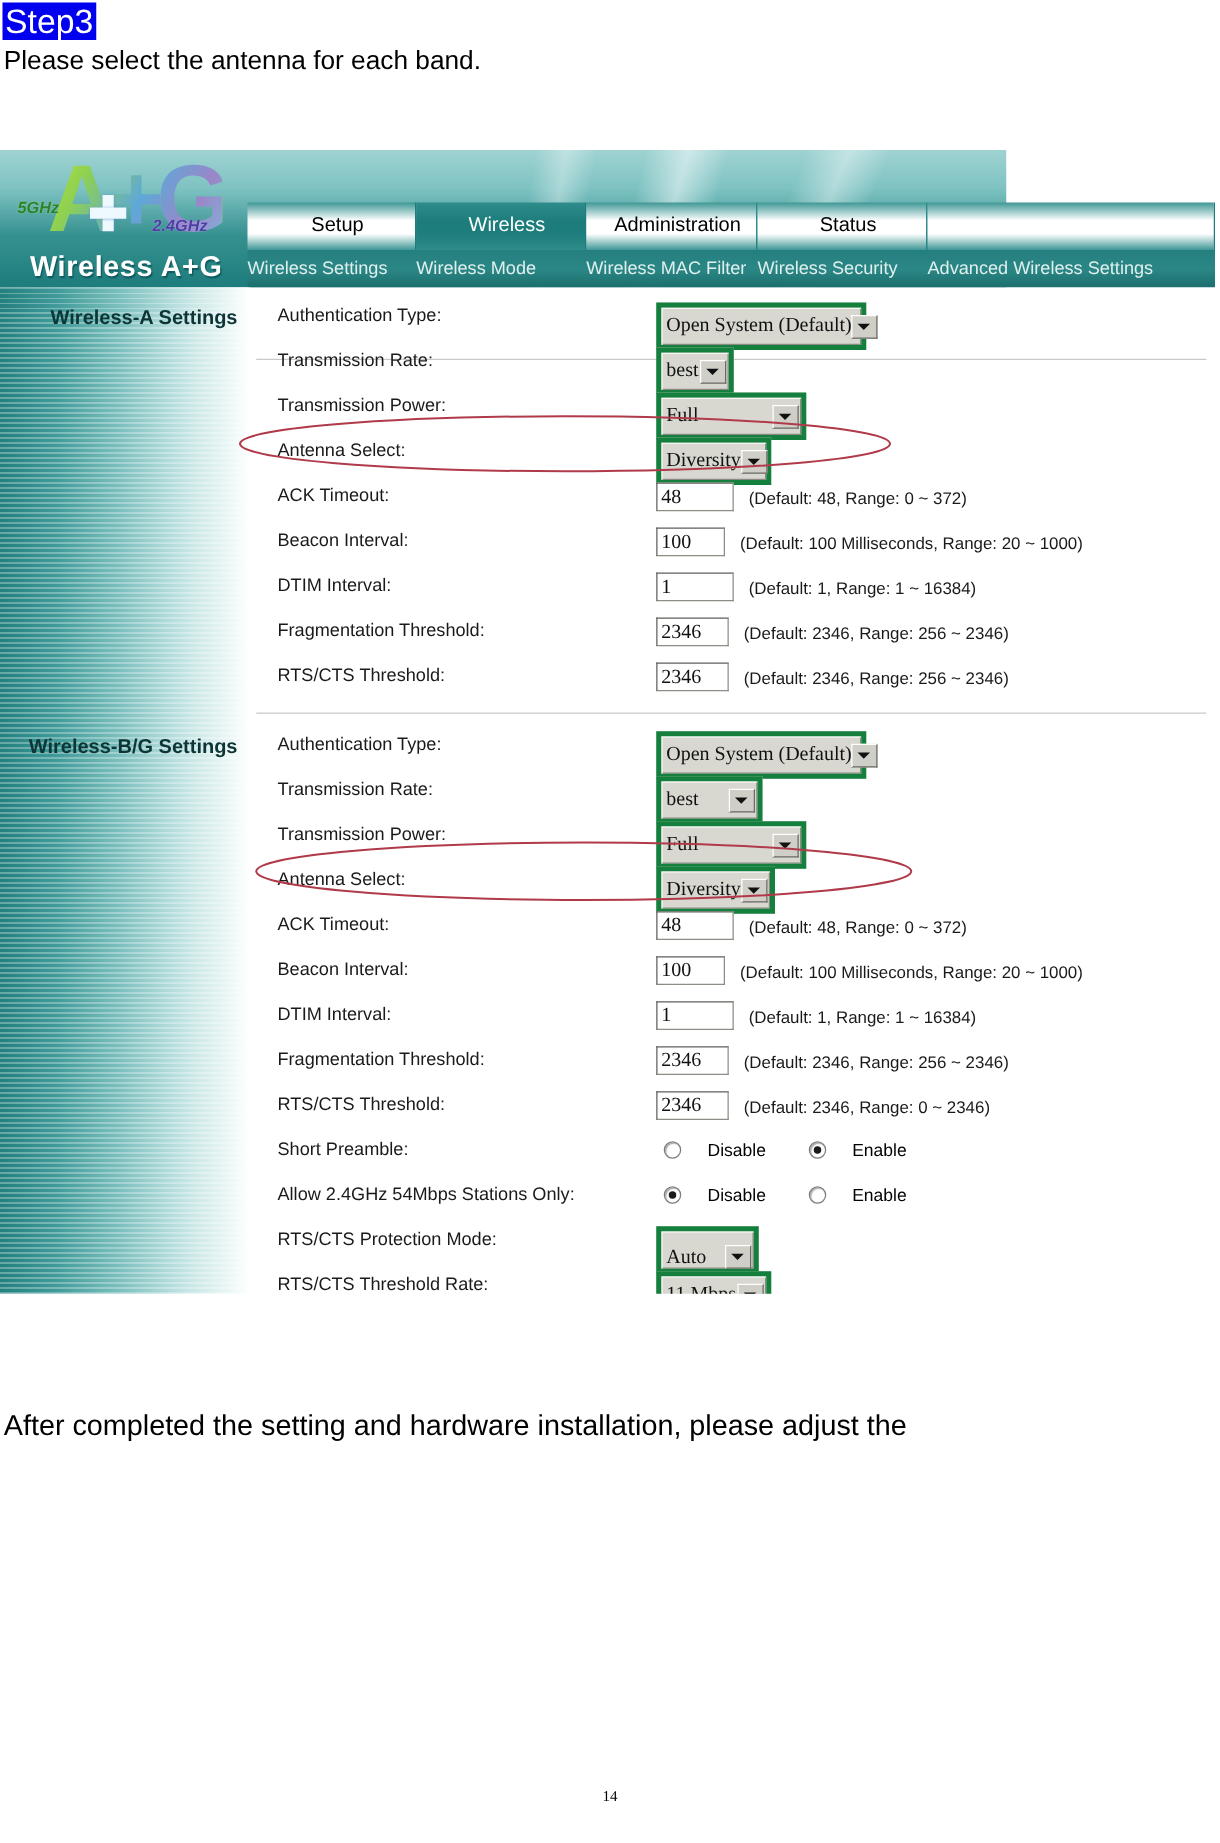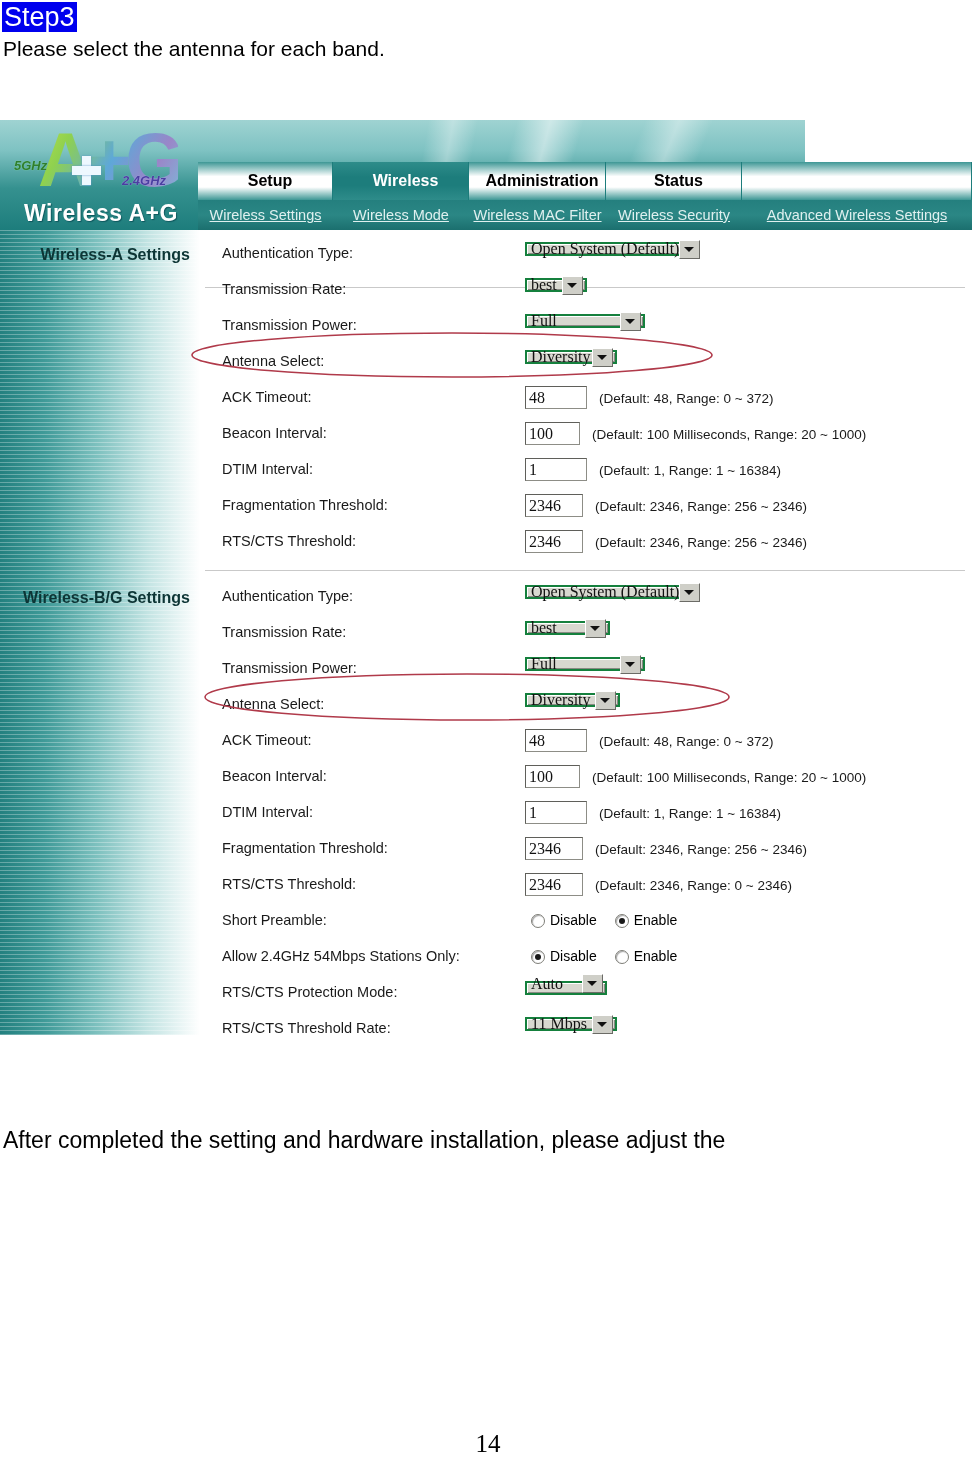--- a/index.html
+++ b/index.html
@@ -47,21 +47,21 @@
     text-align: justify;
   }
   .doc-para .l2 { display: block; }
   .page-num {
     position: absolute;
     left: 0;
     top: 1430px;
     width: 976px;
     text-align: center;
     font-family: "Liberation Serif", serif;
-    font-size: 25px;
+    font-size: 12px;
   }
 
   
   .shot {
     position: absolute;
     left: 0px;
     top: 120px;
     width: 972px;
     height: 915px;
     background: #ffffff;
@@ -156,21 +156,21 @@
     left: 198px;
     top: 42px;
     height: 38px;
     display: flex;
   }
   .tab {
     height: 38px;
     line-height: 38px;
     text-align: center;
     font-size: 16px;
-    font-weight: bold;
+    font-weight: normal;
     color: #000000;
     background: linear-gradient(180deg, #3e9795 0%, #ffffff 38%, #ffffff 66%, #3e9795 100%);
     border-right: 1px solid #1d7d7c;
     box-sizing: border-box;
     padding-left: 10px;
   }
   .tab.active {
     color: #ffffff;
     background: linear-gradient(180deg, #2e8c8a 0%, #1d7d7c 40%, #1d7d7c 62%, #2e8c8a 100%);
   }
@@ -181,25 +181,23 @@
     position: absolute;
     left: 198px;
     top: 80px;
     width: 774px;
     height: 30px;
     display: flex;
     align-items: center;
     background: linear-gradient(180deg, #247f7e 0%, #2b8785 50%, #1b6f6e 100%);
   }
   .subtab {
-    text-align: center;
     font-size: 14.5px;
     color: #dff0ef;
     white-space: nowrap;
-    text-decoration: underline;
   }
 
   
   .shot-body {
     position: absolute;
     left: 0;
     top: 110px;
     width: 972px;
     height: 805px;
     background: #ffffff;
@@ -232,23 +230,23 @@
     color: #1a1a1a;
     white-space: nowrap;
   }
 
   .ctl {
     position: absolute;
     box-sizing: border-box;
   }
   .sel {
     background: #d8d8d0;
-    border: 2px solid #15803d;
+    border: 4px solid #15803d;
     box-shadow: inset 1px 1px 0 #ffffff, inset -1px -1px 0 #8a8a84;
-    height: 14px;
+    height: 38px;
     display: flex;
     align-items: center;
     font-family: "Liberation Serif", serif;
     font-size: 16px;
     color: #111;
     padding-left: 4px;
   }
   .sel .cap { flex: 1; white-space: nowrap; }
   .sel .arrowbox {
     width: 19px;
@@ -296,23 +294,24 @@
     left: 205px;
     width: 760px;
     height: 1px;
     background: #c9c9c9;
   }
 
   
   .radiogrp {
     position: absolute;
     display: flex;
-    align-items: flex-end;
+    align-items: center;
     font-size: 14px;
     white-space: nowrap;
+    gap: 16px;
   }
   .radio {
     width: 12px;
     height: 12px;
     border-radius: 50%;
     border: 1px solid #7e7e78;
     background: #ffffff;
     box-shadow: inset 1px 1px 1px rgba(0,0,0,.35);
     position: relative;
     flex: 0 0 auto;

